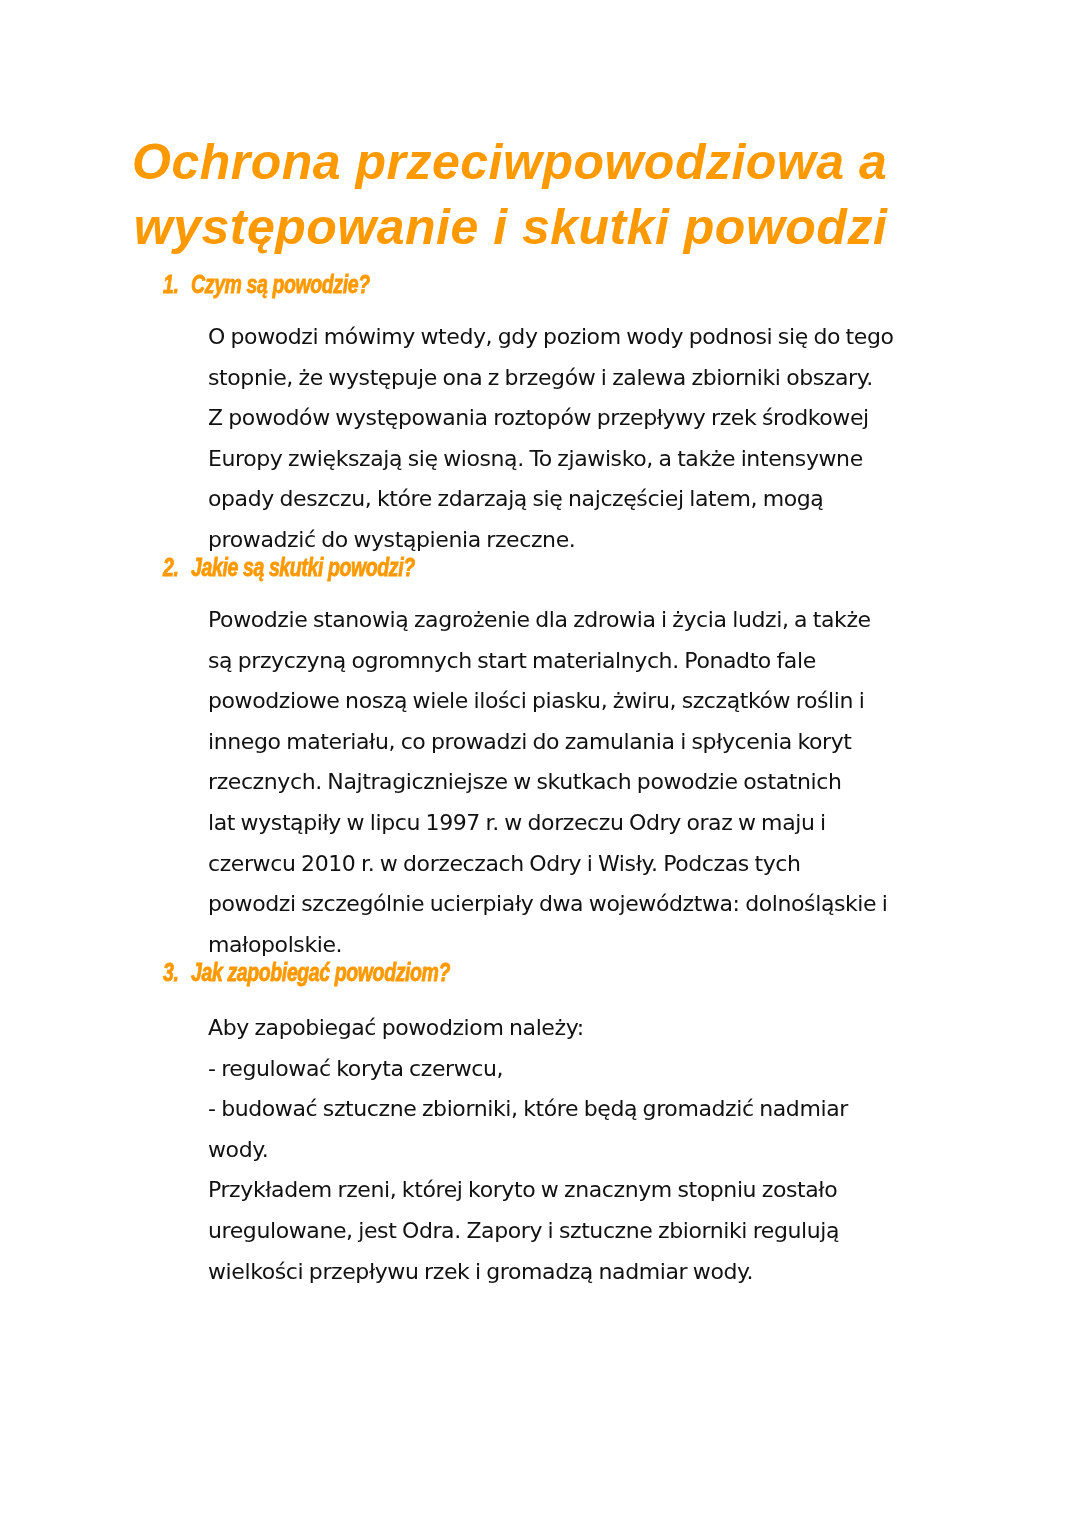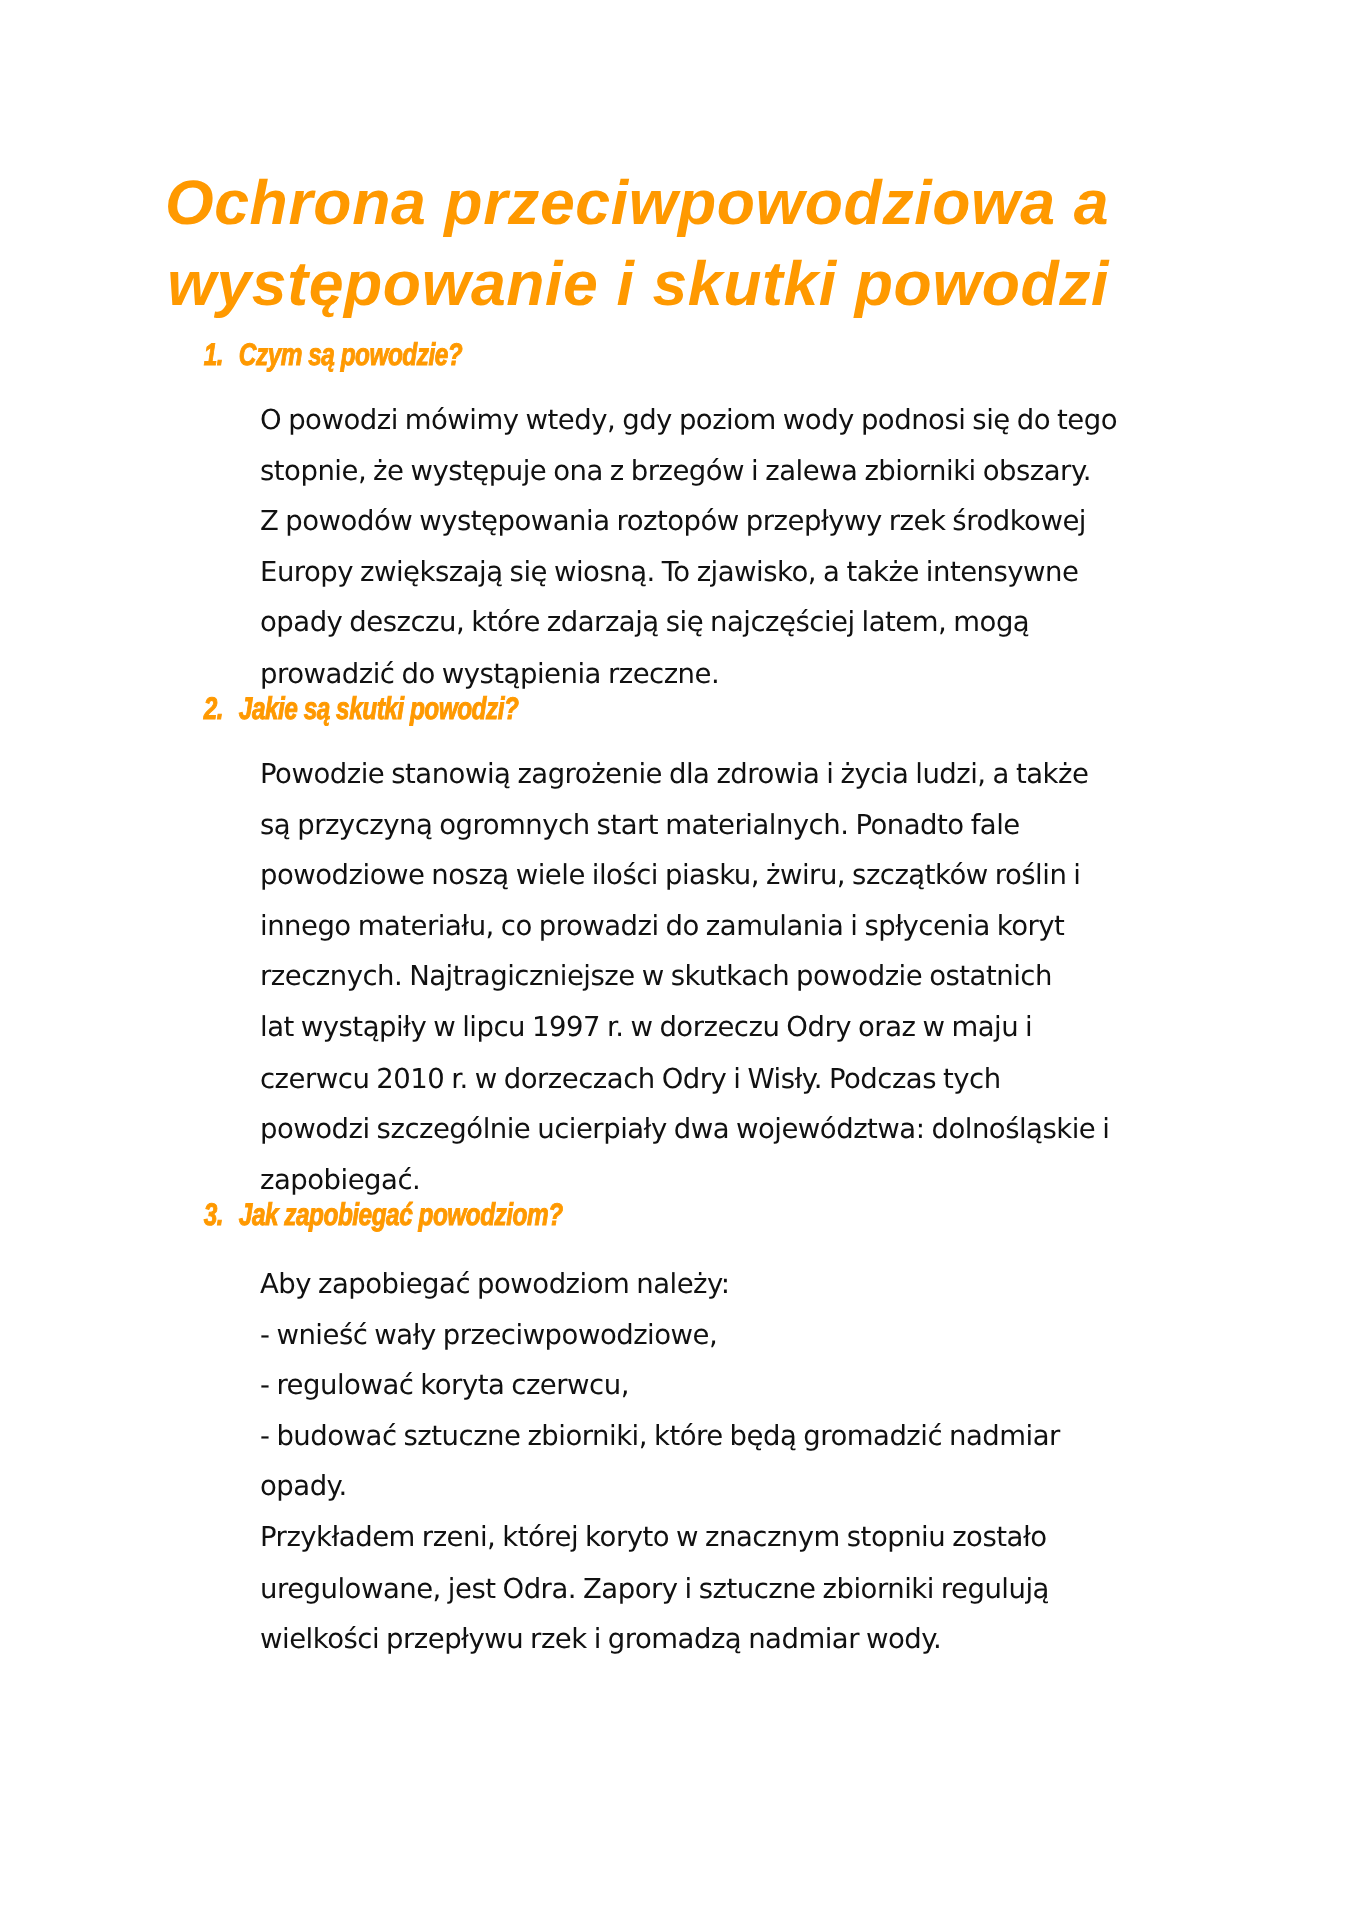--- a/index.html
+++ b/index.html
@@ -100,30 +100,29 @@
   </h2>
   <div class="body-block" style="top:588px;">
     <span class="line">Powodzie stanowią zagrożenie dla zdrowia i życia ludzi, a także</span>
     <span class="line">są przyczyną ogromnych start materialnych. Ponadto fale</span>
     <span class="line">powodziowe noszą wiele ilości piasku, żwiru, szczątków roślin i</span>
     <span class="line">innego materiału, co prowadzi do zamulania i spłycenia koryt</span>
     <span class="line">rzecznych. Najtragiczniejsze w skutkach powodzie ostatnich</span>
     <span class="line">lat wystąpiły w lipcu 1997 r. w dorzeczu Odry oraz w maju i</span>
     <span class="line">czerwcu 2010 r. w dorzeczach Odry i Wisły. Podczas tych</span>
     <span class="line">powodzi szczególnie ucierpiały dwa województwa: dolnośląskie i</span>
-    <span class="line">zapobiegać.</span>
+    <span class="line">małopolskie.</span>
   </div>
 
   <h2 class="section-heading" style="top:956px;">
     <span class="num">3.</span><span>Jak zapobiegać powodziom?</span>
   </h2>
   <div class="body-block" style="top:996px;">
     <span class="line">Aby zapobiegać powodziom należy:</span>
-    <span class="line">- wnieść wały przeciwpowodziowe,</span>
     <span class="line">- regulować koryta czerwcu,</span>
     <span class="line">- budować sztuczne zbiorniki, które będą gromadzić nadmiar</span>
-    <span class="line">opady.</span>
+    <span class="line">wody.</span>
     <span class="line">Przykładem rzeni, której koryto w znacznym stopniu zostało</span>
     <span class="line">uregulowane, jest Odra. Zapory i sztuczne zbiorniki regulują</span>
     <span class="line">wielkości przepływu rzek i gromadzą nadmiar wody.</span>
   </div>
 
 </div>
 
 </body></html>

